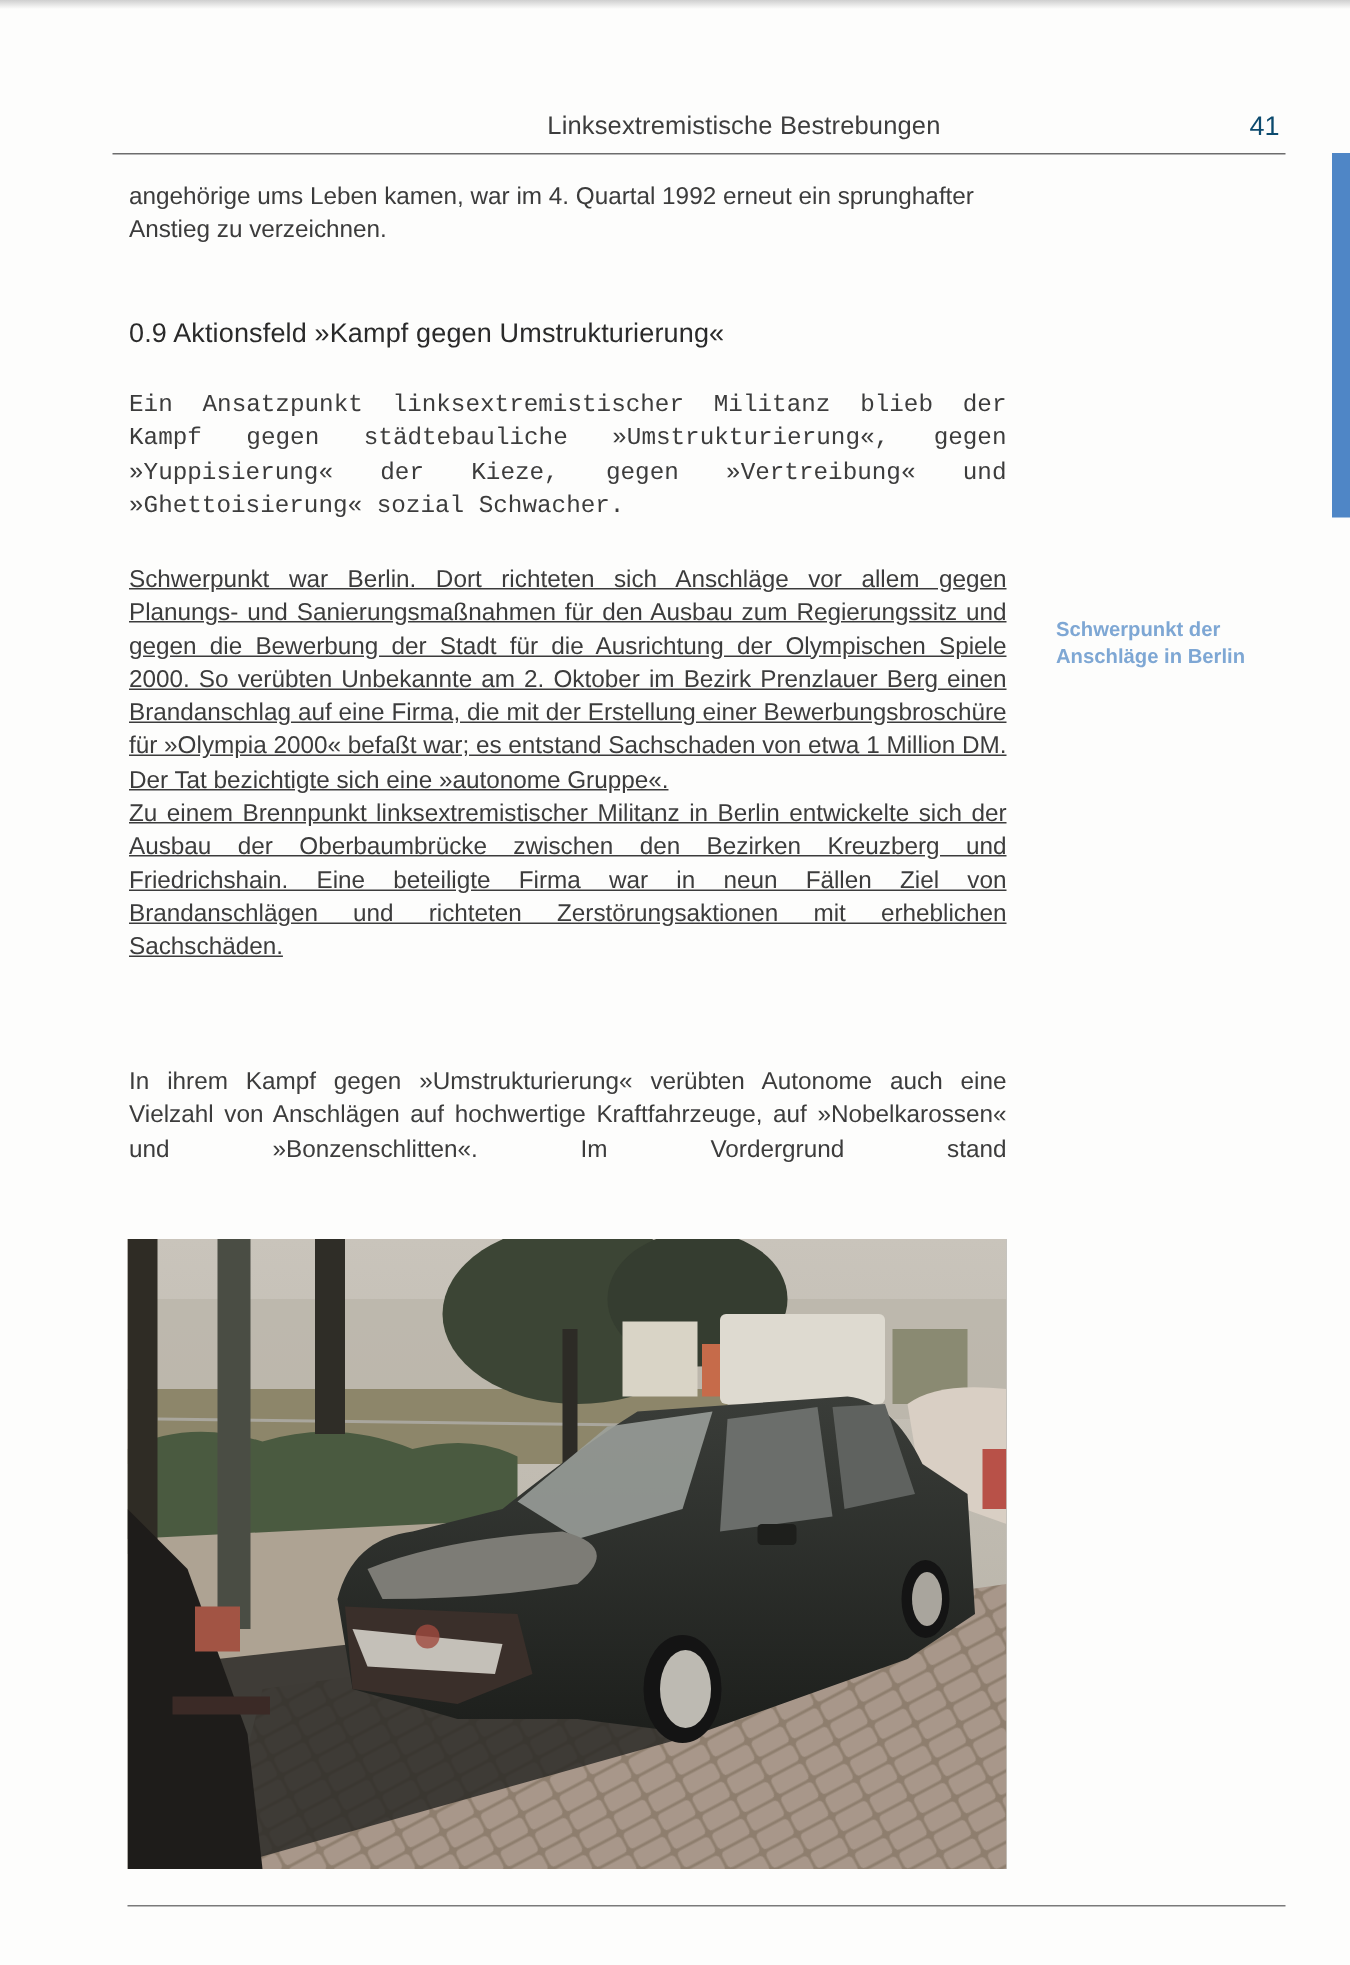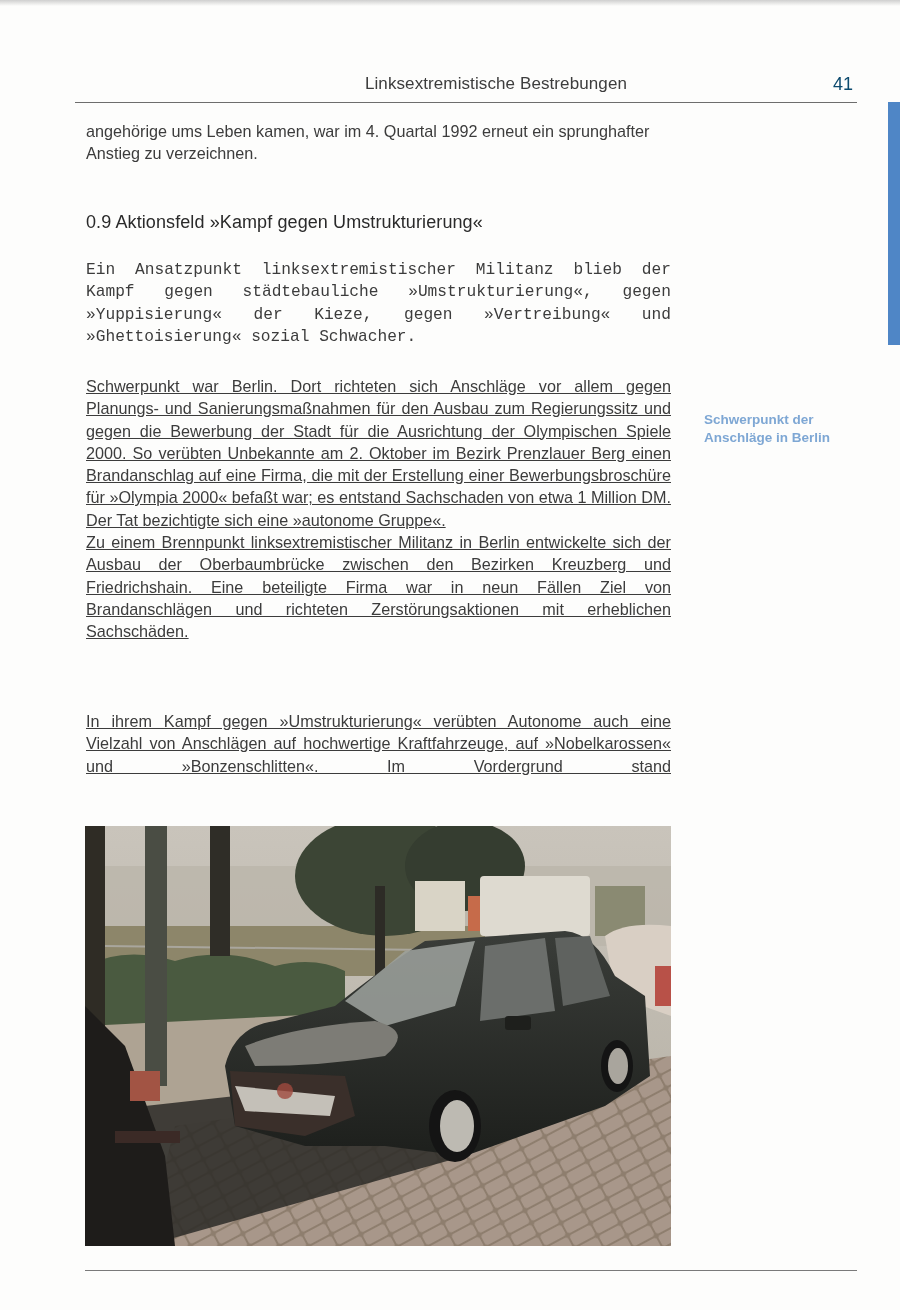--- a/index.html
+++ b/index.html
@@ -73,21 +73,21 @@
   <p>Ein Ansatzpunkt linksextremistischer Militanz blieb der Kampf gegen städtebauliche »Umstrukturierung«, gegen »Yuppisierung« der Kieze, gegen »Vertreibung« und »Ghettoisierung« sozial Schwacher.</p>
 </div>
 
 <div class="body-text" style="top:375px;text-decoration:underline;">
   <p>Schwerpunkt war Berlin. Dort richteten sich Anschläge vor allem gegen Planungs- und Sanierungsmaßnahmen für den Ausbau zum Regierungssitz und gegen die Bewerbung der Stadt für die Ausrichtung der Olympischen Spiele 2000. So verübten Unbekannte am 2. Oktober im Bezirk Prenzlauer Berg einen Brandanschlag auf eine Firma, die mit der Erstellung einer Bewerbungsbroschüre für »Olympia 2000« befaßt war; es entstand Sachschaden von etwa 1 Million DM. Der Tat bezichtigte sich eine »autonome Gruppe«.</p>
   <p>Zu einem Brennpunkt linksextremistischer Militanz in Berlin entwickelte sich der Ausbau der Oberbaumbrücke zwischen den Bezirken Kreuzberg und Friedrichshain. Eine beteiligte Firma war in neun Fällen Ziel von Brandanschlägen und richteten Zerstörungsaktionen mit erheblichen Sachschäden.</p>
 </div>
 
 <div class="margin-note">Schwerpunkt der Anschläge in Berlin</div>
 
-<div class="body-text" style="top:710px;text-decoration:underline;">
+<div class="body-text" style="top:710px;">
   <p style="text-align-last:justify;">In ihrem Kampf gegen »Umstrukturierung« verübten Autonome auch eine Vielzahl von Anschlägen auf hochwertige Kraftfahrzeuge, auf »Nobelkarossen« und »Bonzenschlitten«. Im Vordergrund stand</p>
 </div>
 
 <div class="photo">
   <svg width="586" height="420" viewBox="0 0 586 420" xmlns="http://www.w3.org/2000/svg">
     <defs>
       <linearGradient id="sky" x1="0" y1="0" x2="0" y2="1">
         <stop offset="0" stop-color="#c9c4bb"></stop>
         <stop offset="1" stop-color="#b3aea2"></stop>
       </linearGradient>

